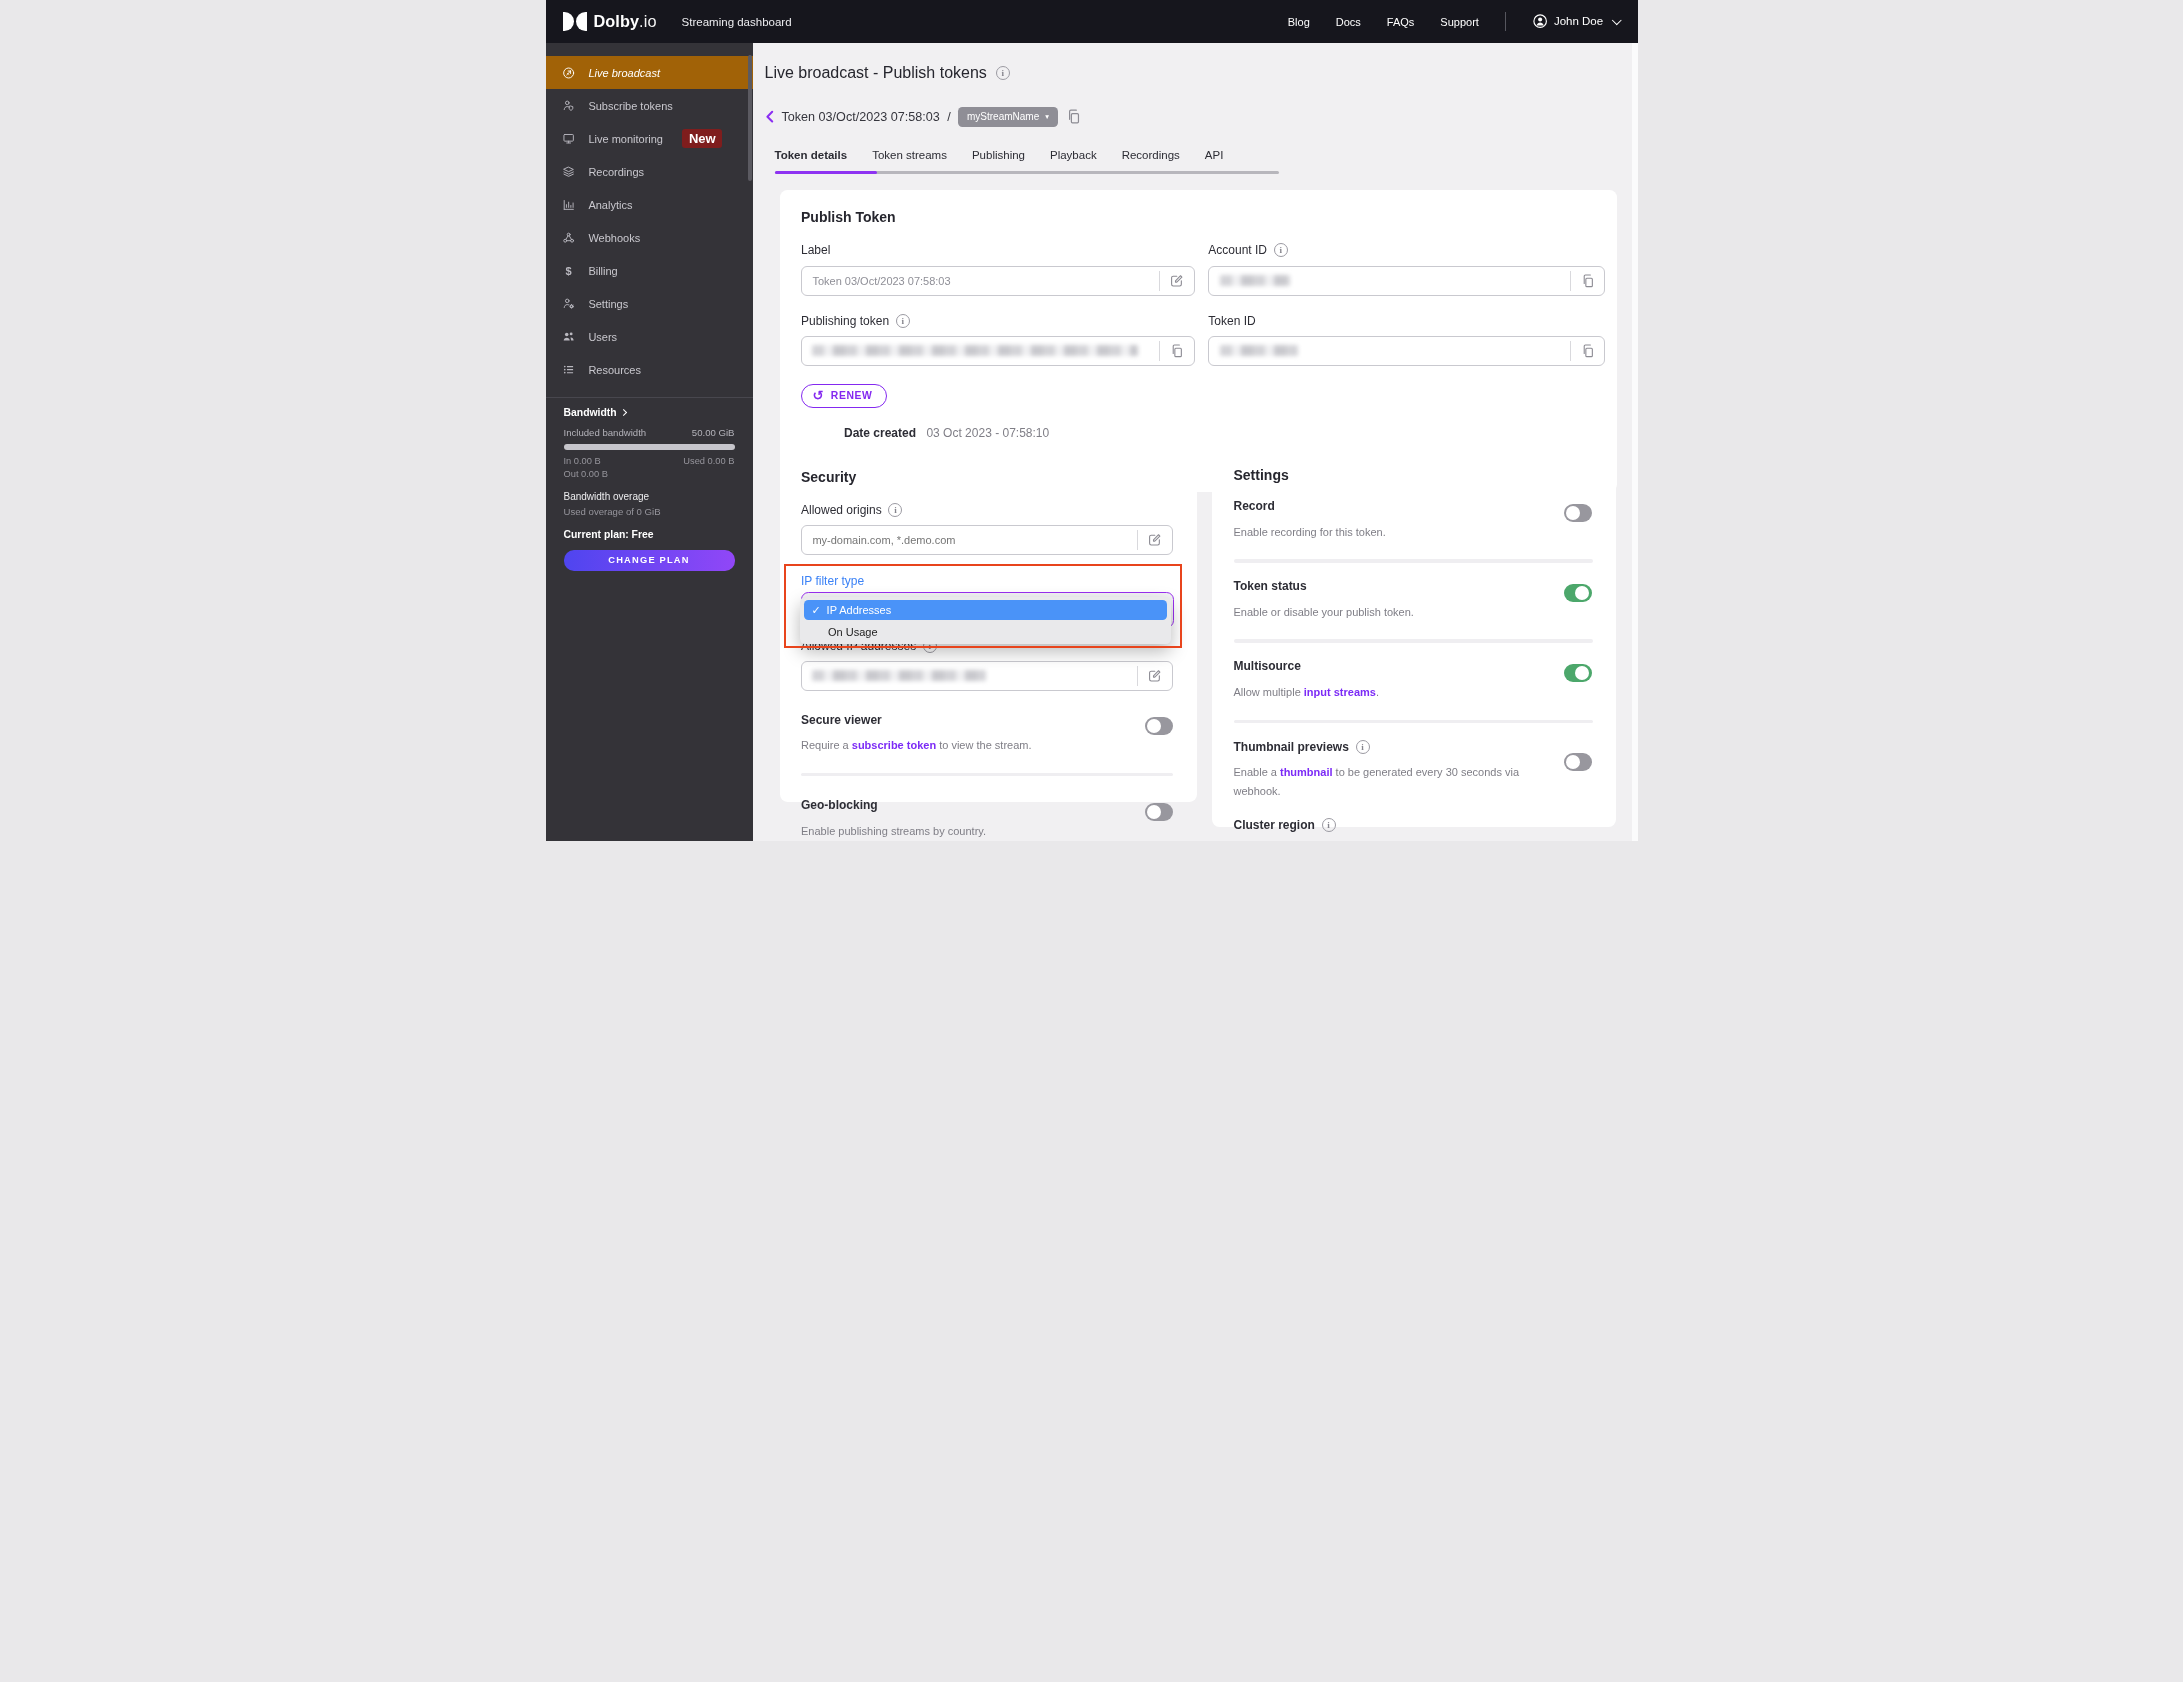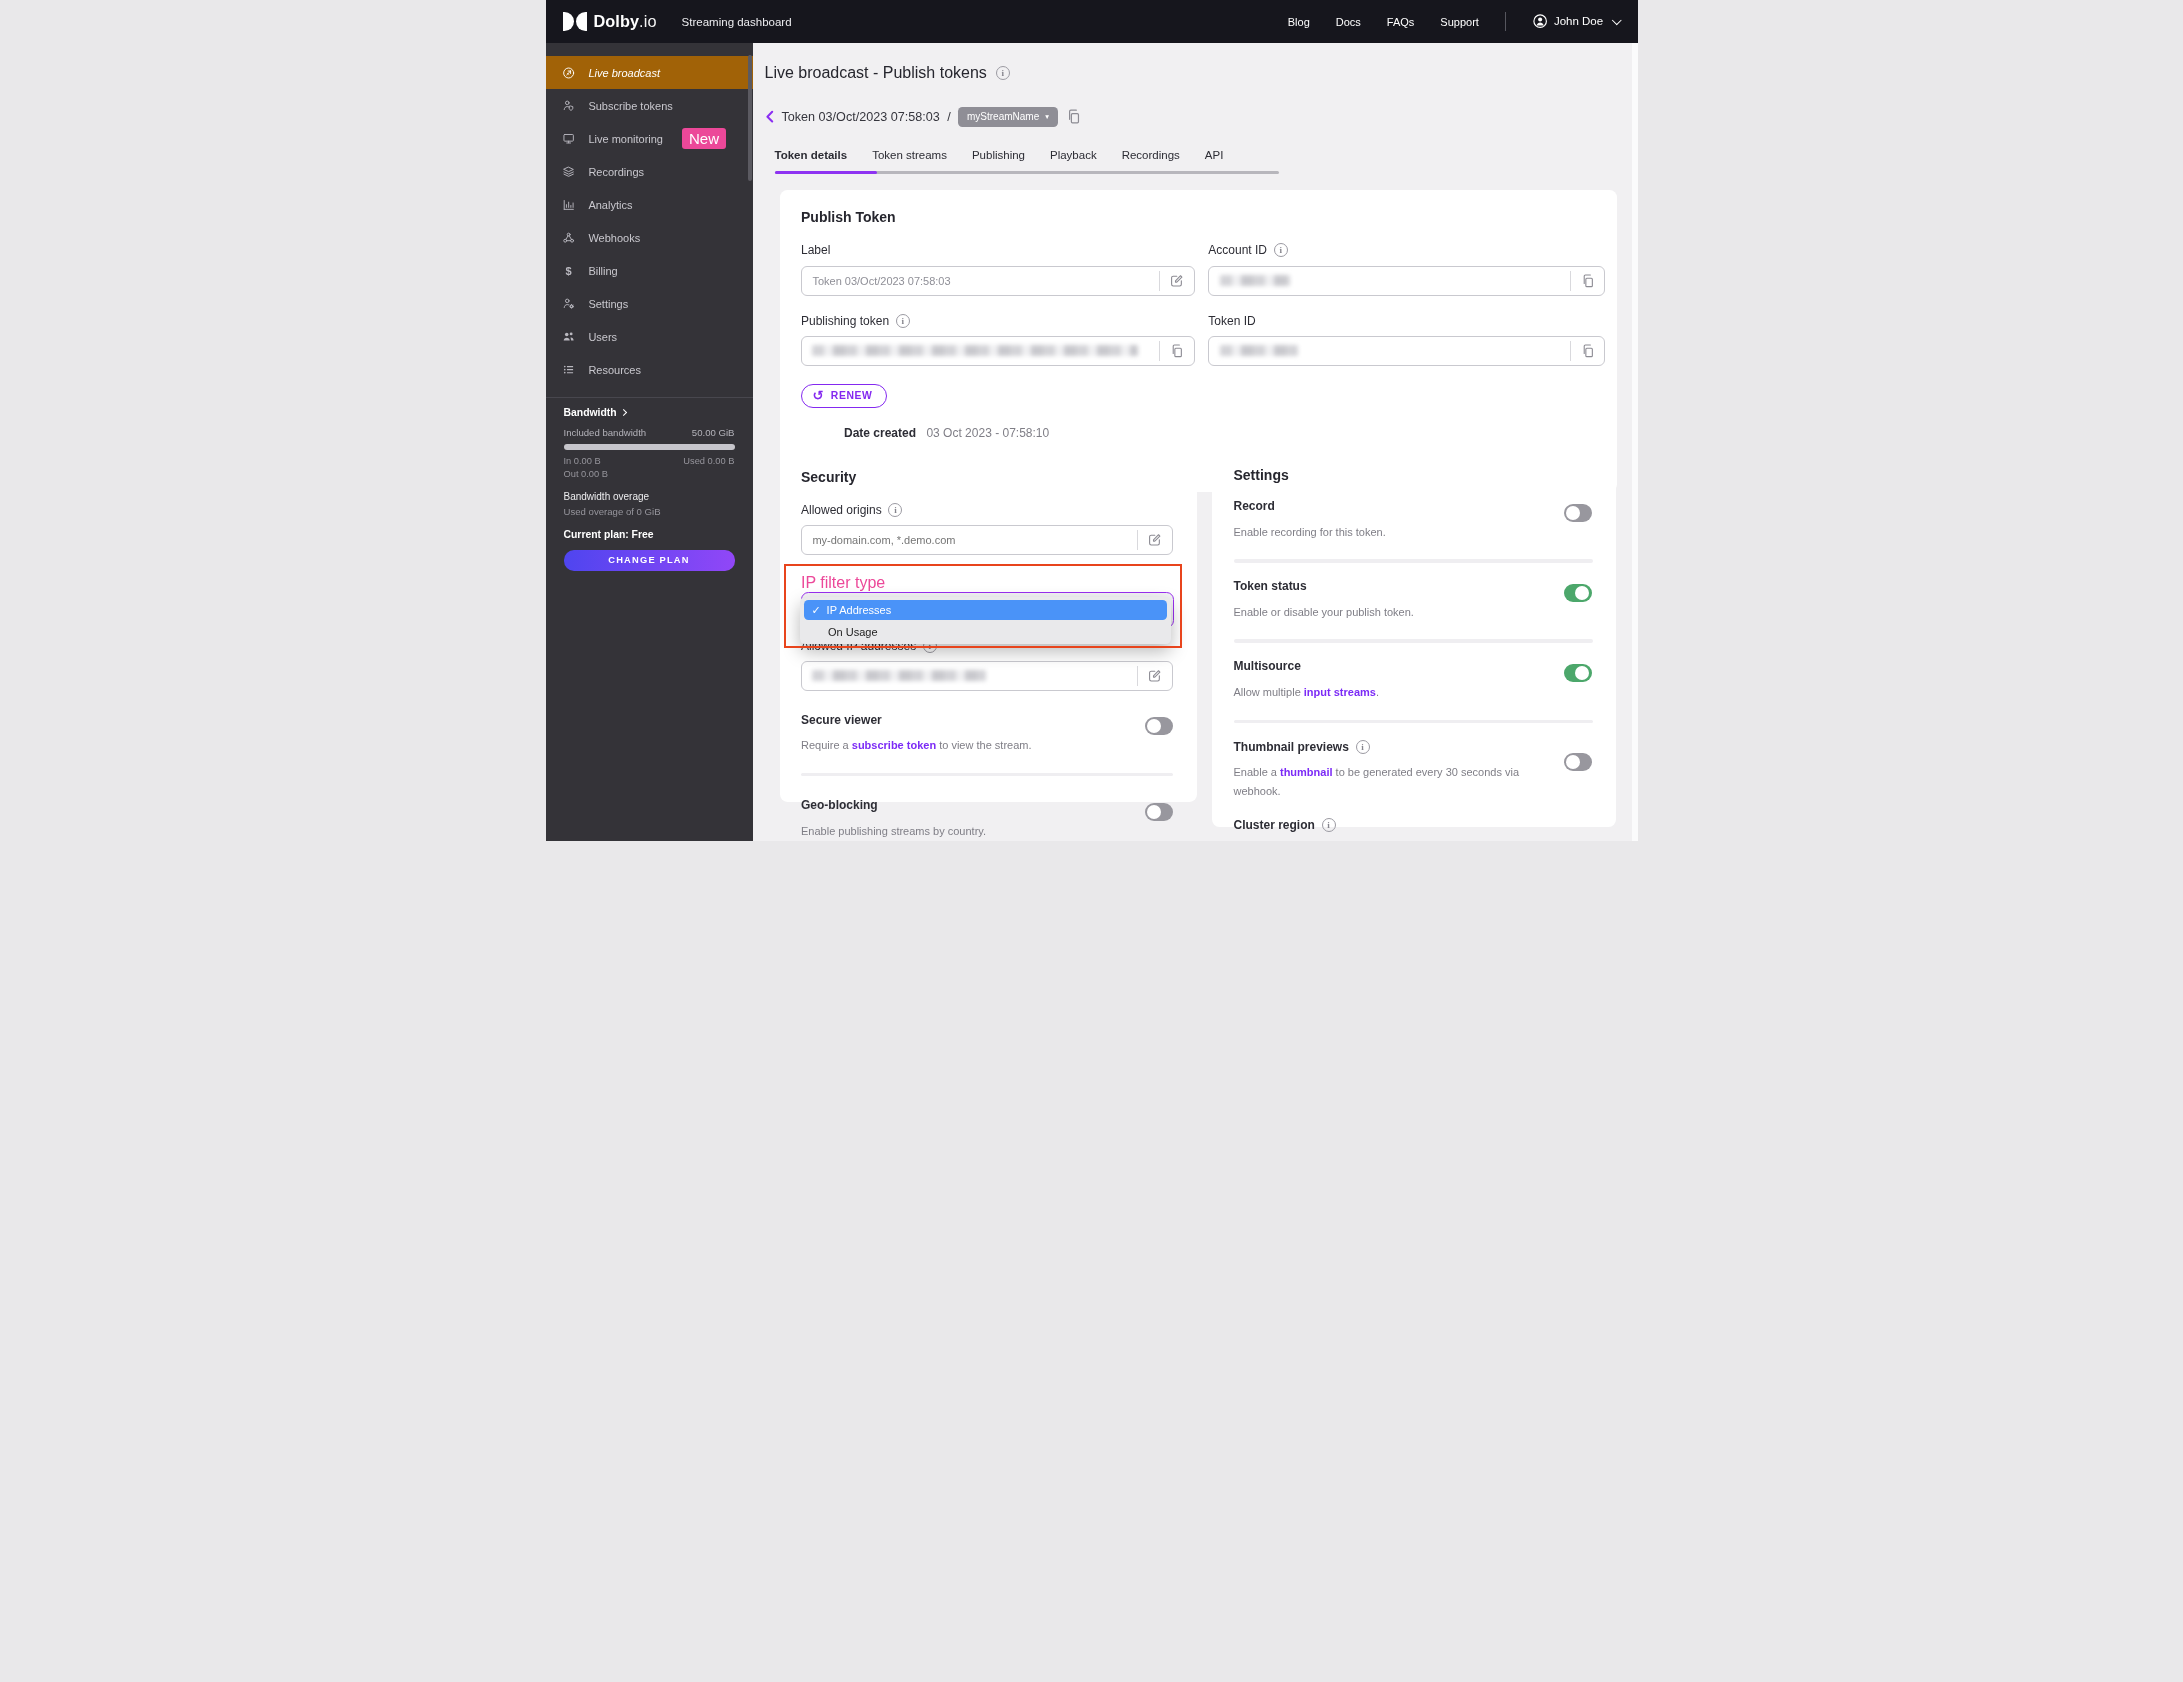--- a/index.html
+++ b/index.html
@@ -22,21 +22,21 @@
   .user-chip { display:flex; align-items:center; gap:6px; color:#fff; font-size:11.5px; cursor:pointer; }
   .chev-down { width:7.4px; height:7.4px; border-right:1.5px solid #fff; border-bottom:1.5px solid #fff; transform:rotate(45deg) translateY(-1.5px); margin-left:3px; }
 
   
   .sidebar { position:absolute; top:43px; left:0; bottom:0; width:207px; background:#343338; z-index:10; }
   .side-thumb { position:absolute; right:0.7px; top:12px; width:3.7px; height:126px; background:#5b5a61; border-radius:2.2px; }
   .nav { padding-top:13.3px; }
   .nav-item { height:33px; display:flex; align-items:center; padding-left:16.3px; gap:13.3px; color:#c9c8ce; font-size:11px; cursor:pointer; }
   .nav-item svg { flex:0 0 13.3px; }
   .nav-item.active { background:#a16207; color:#fff;font-style:italic; }
-  .badge { background:#ec4899; color:#fff; font-size:15px; padding:2.2px 6.7px; border-radius:3px; font-weight:400; margin-left:6px; }
+  .badge { background:#7f1d1d; color:#fff; font-size:13px; padding:2.2px 6.7px; border-radius:3px; font-weight:700; margin-left:6px; }
   .icon-dollar { width:13.3px; text-align:center; font-size:11px; font-weight:700; color:#b9b8bf; }
   .nav-sep { border-top:0.7px solid #48474e; margin:10.4px 0 9px 0; }
   .bw { padding:0 18px; color:#c9c8ce; }
   .bw-title { color:#fff; font-size:10.4px; font-weight:700; display:flex; align-items:center; gap:4.4px; cursor:pointer; }
   .bw-chev { width:5.2px; height:5.2px; border-right:1.5px solid #fff; border-top:1.5px solid #fff; transform:rotate(45deg); }
   .bw-row { display:flex; justify-content:space-between; font-size:9.6px; color:#b4b3ba; margin-top:9px; }
   .bw-bar { height:6.7px; background:#c6c5cb; border-radius:3.7px; margin-top:6px; }
   .bw-inout { display:flex; justify-content:space-between; font-size:9.3px; color:#96959c; margin-top:6px; }
   .bw-out { font-size:9.3px; color:#96959c; margin-top:3px; }
   .bw-overage-title { color:#ececee; font-size:10px; margin-top:12px; }
@@ -87,21 +87,21 @@
   .meta-label { font-size:12px; font-weight:700; color:#2d2d35; }
   .meta-value { font-size:12px; color:#7f7e86; }
 
   .bottom-row { position:absolute; left:27px; top:405px; display:flex; gap:15px; }
   .sec-card { width:417px; height:354px; padding:21px 24px 0 21.5px; position:relative; }
   .set-card { width:404px; height:379px; padding:19px 12px 0 22px; }
 
   .sec-card .f-label { margin-top:18px; }
   .ipgroup { position:relative; margin:9px -9.6px 0 -17px; height:84px; z-index:5; }
   .ip-red { position:absolute; inset:0; border:2.2px solid #e8441c; z-index:6; pointer-events:none; }
-  .ip-lbl { position:absolute; top:9.6px; left:17px; font-size:16px; color:#ec4899; }
+  .ip-lbl { position:absolute; top:9.6px; left:17px; font-size:12px; color:#3b82f6; }
   .ip-sel { position:absolute; top:28px; left:17px; right:8.2px; height:36px; border:1.5px solid #9a2ff0; border-radius:7.4px; background:#f3f3f5; z-index:1; cursor:pointer; }
   .ip-menu { position:absolute; top:33px; left:15.6px; right:11px; height:47px; background:#e9e9eb; border-radius:5.2px;
     box-shadow:0 7.4px 18px rgba(0,0,0,.28); z-index:4; padding:3px 4.4px; }
   .ip-opt1 { height:20px; border-radius:4.4px; background:#4a93f8; color:#fff; display:flex; align-items:center; gap:6px;
     padding:0 7.4px; font-size:11px; cursor:pointer; }
   .ip-opt2 { height:20px; display:flex; align-items:center; padding-left:24px; font-size:11px; color:#222; margin-top:1.5px; cursor:pointer; }
   .allowedip-label { position:relative; z-index:2; margin-top:-9px; display:flex; align-items:center; gap:6.7px; font-size:12px; color:#2d2d35; }
   .sec-card .field.mt { margin-top:7.4px; }
   .toggle-row { display:flex; align-items:flex-start; margin-top:22px; }
   .toggle-row .txt { flex:1; }

